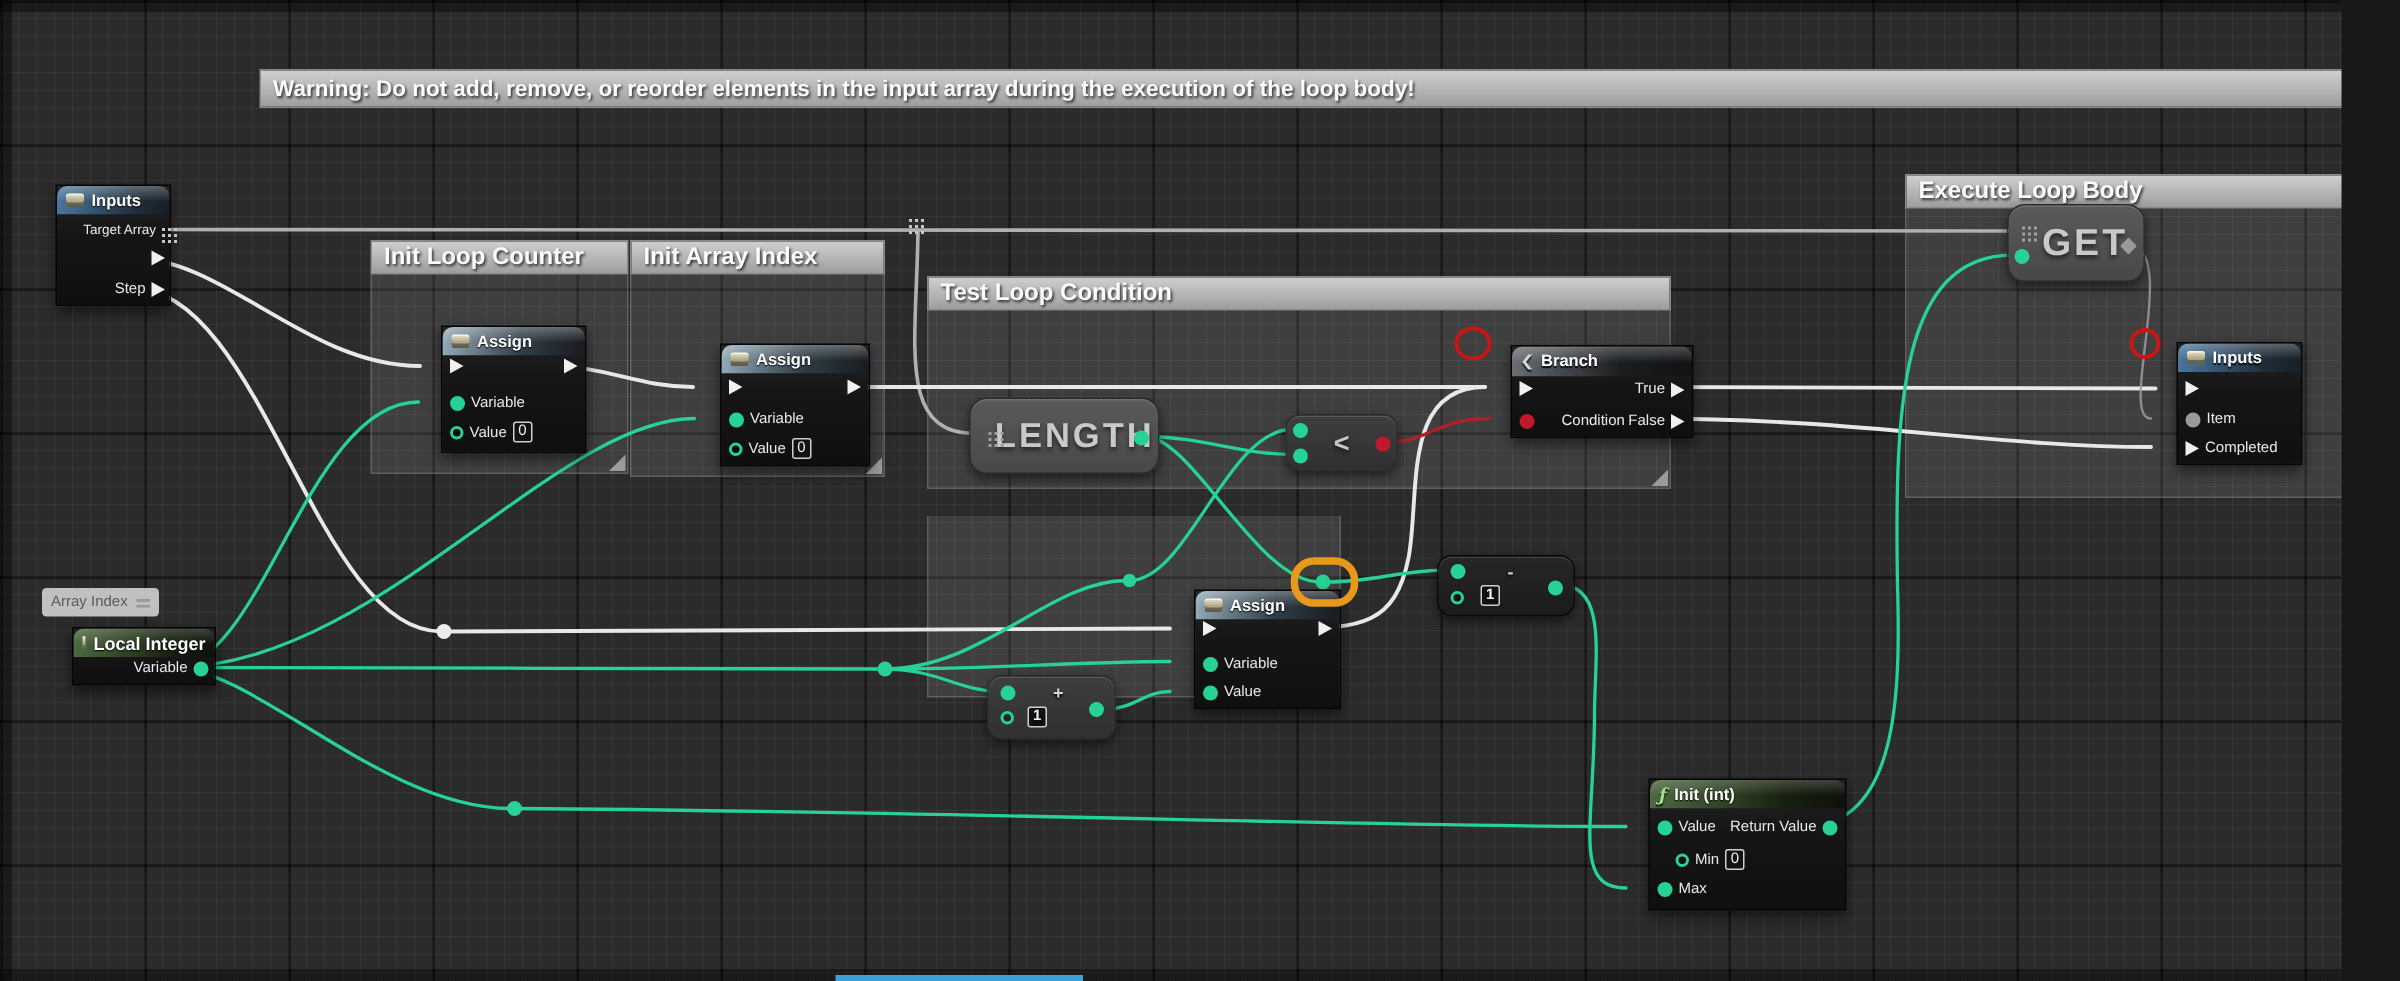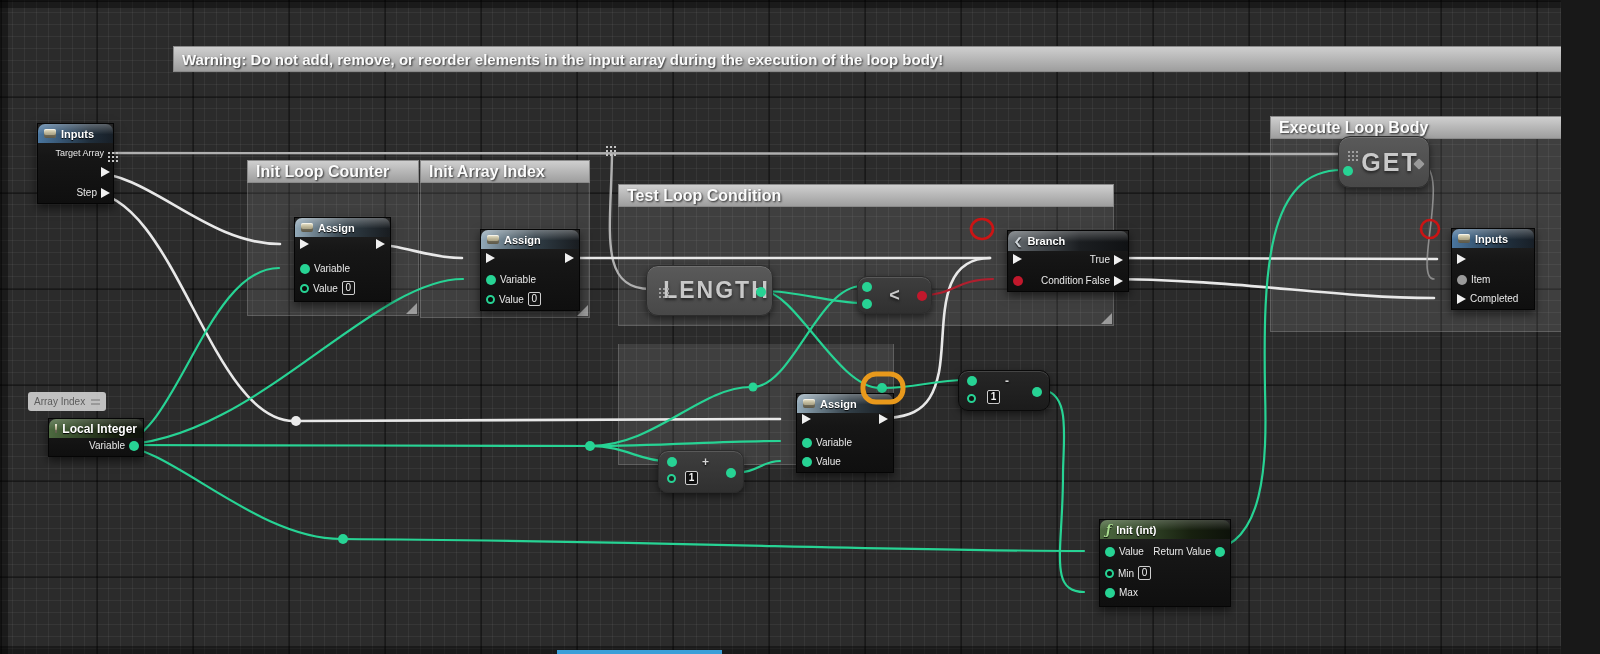--- a/index.html
+++ b/index.html
@@ -304,21 +304,21 @@
         <span>Init (int)</span>
       </div>
     <div class="pin" style="left:5px;top:26px;">
         <span class="dot"></span>
         <span>Value</span>
       </div>
     <div class="pin r" style="right:5px;top:26px;">
         <span class="dot"></span>
         <span>Return Value</span>
       </div>
-    <div class="pin" style="left:5px;top:46px;justify-content:flex-end;">
+    <div class="pin" style="left:17px;top:46px;justify-content:flex-end;">
         <span class="ring"></span>
         <span>Min</span>
         <span class="lit">0</span>
       </div>
     <div class="pin" style="left:5px;top:67px;">
         <span class="dot"></span>
         <span>Max</span>
       </div>
   </div>
 

